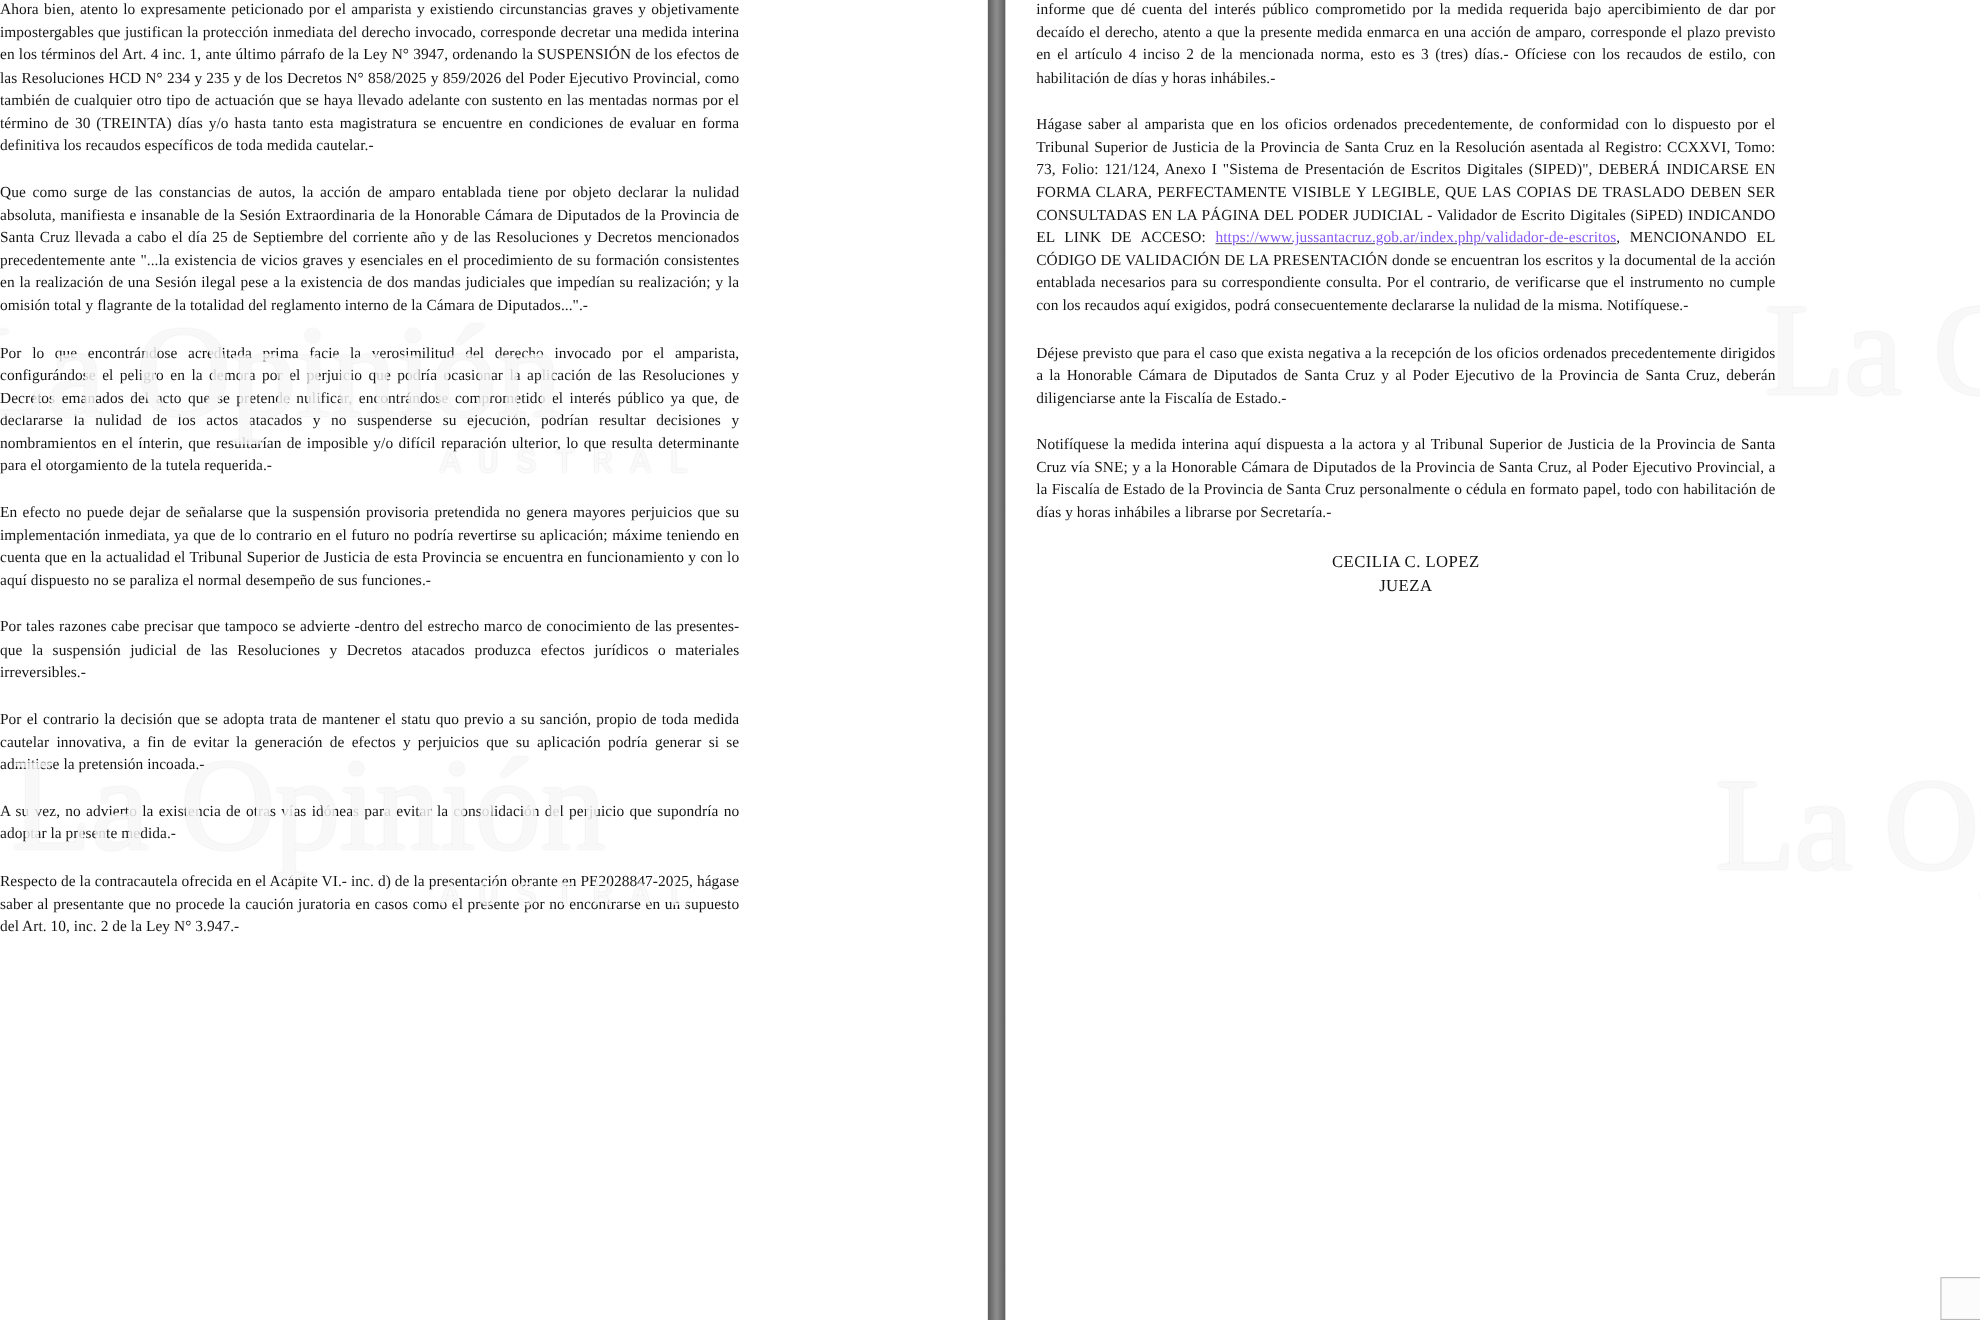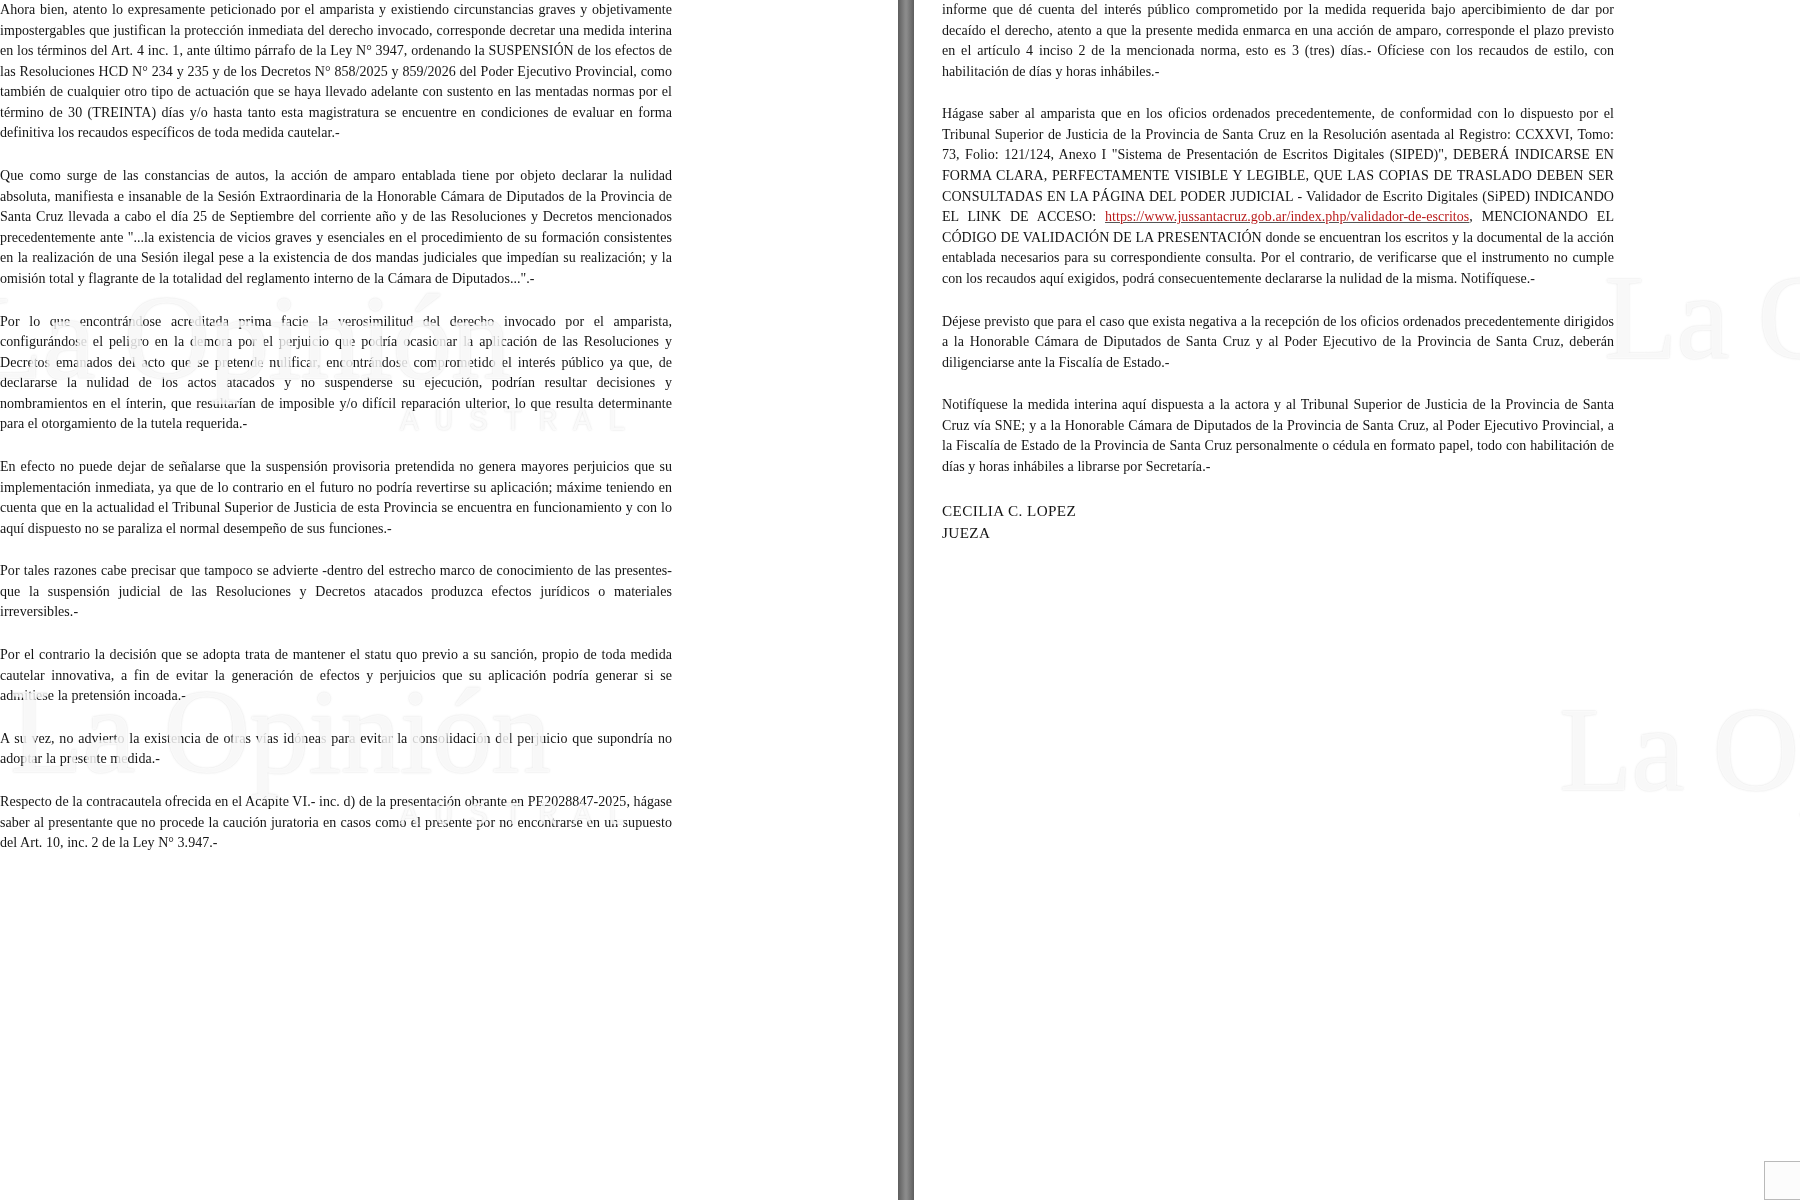--- a/index.html
+++ b/index.html
@@ -53,28 +53,28 @@
     margin: 0 0 22px 0;
     font-size: 14px;
     line-height: 1.47;
     text-align: justify;
     color: #141414;
     letter-spacing: 0.05px;
   }
   p.para:last-child { margin-bottom: 16px; }
   .sig {
     margin-top: 18px;
-    text-align: left;
+    text-align: center;
     font-size: 15.2px;
     line-height: 1.5;
     color: #141414;
   }
   .sig div { letter-spacing: 0.4px; }
   .link {
-    color: #b91c1c;
+    color: #8b5cf6;
     text-decoration: underline;
     text-decoration-color: #555;
   }
   .bottom-box {
     position: absolute;
     left: 850px;
     top: 1161px;
     width: 662px;
     height: 39px;
     border: 1px solid #b9b9b9;

